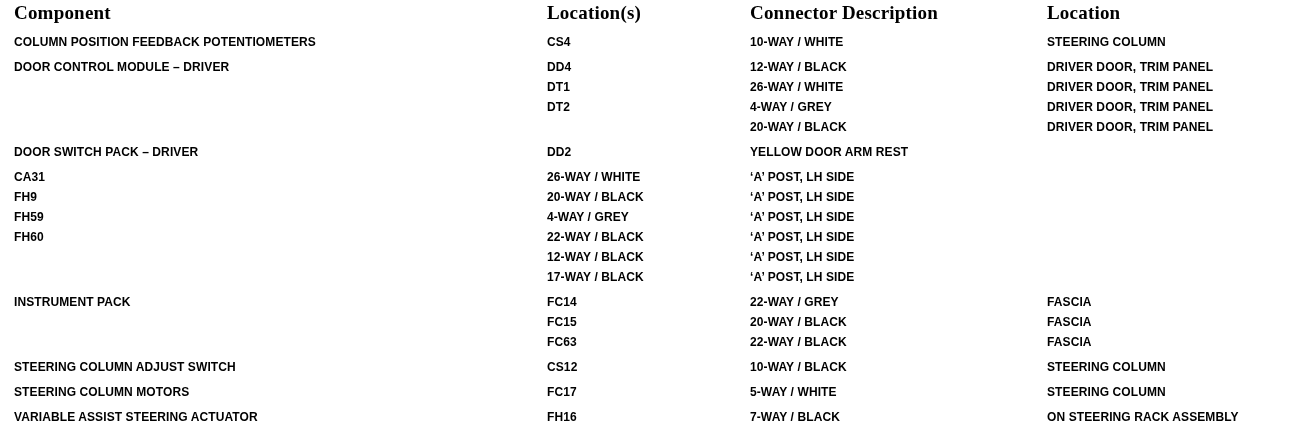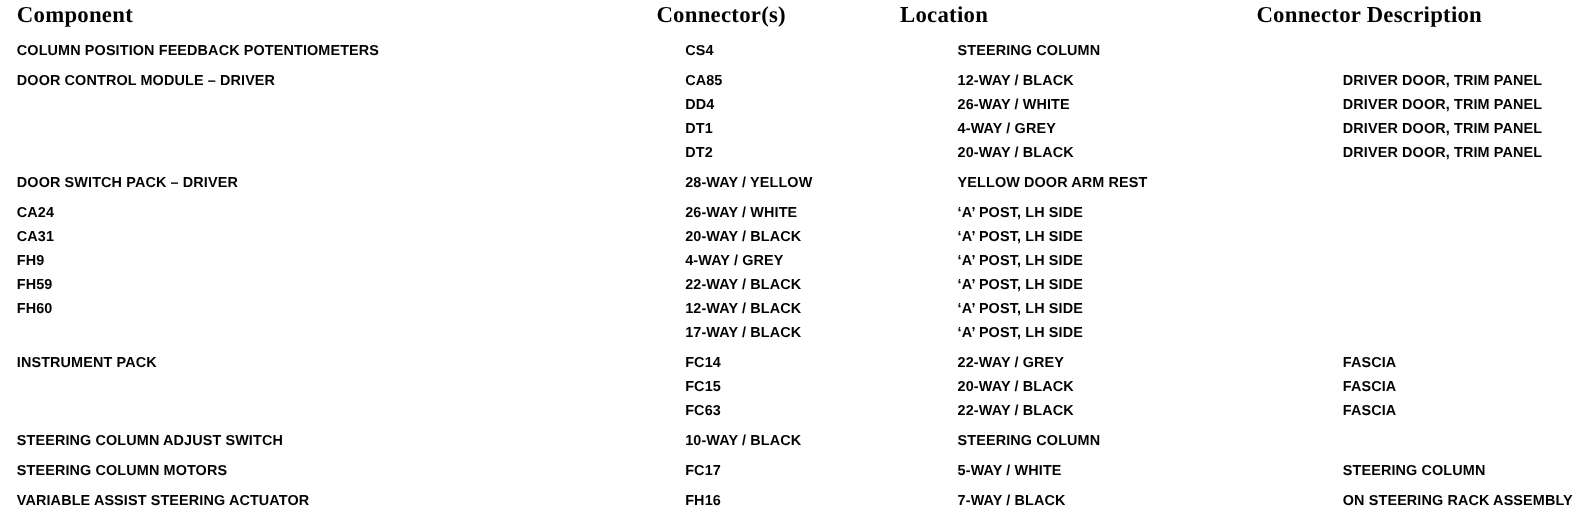--- a/index.html
+++ b/index.html
@@ -25,60 +25,61 @@
     font-weight: bold;
     font-size: 19px;
     line-height: 22px;
     margin-bottom: 8px;
     letter-spacing: 0.2px;
   }
   .group {
     display: grid;
     grid-template-columns: 533px 203px 297px 1fr;
     margin-top: 5px;
-    gap: 24px;
   }
   .group .cell-line {
     font-size: 12px;
     font-weight: 700;
     line-height: 20px;
     letter-spacing: 0.1px;
     white-space: nowrap;
   }
 </style>
 </head>
 <body>
 
 <div class="page">
 
   <div class="hdr-row">
     <div>Component</div>
-    <div>Connector(s)</div>
+    <div>Location(s)</div>
+    <div>Connector Description</div>
     <div>Location</div>
-    <div>Connector Description</div>
   </div>
 
   <div id="rows">
       <div class="group">
         <div class="col">
           <div class="cell-line">COLUMN POSITION FEEDBACK POTENTIOMETERS</div>
         </div>
         <div class="col">
           <div class="cell-line">CS4</div>
         </div>
         <div class="col">
+          <div class="cell-line">10-WAY / WHITE</div>
+        </div>
+        <div class="col">
           <div class="cell-line">STEERING COLUMN</div>
         </div>
       </div>
       <div class="group">
         <div class="col">
           <div class="cell-line">DOOR CONTROL MODULE – DRIVER</div>
         </div>
         <div class="col">
-          <div class="cell-line">CA85</div>
           <div class="cell-line">DD4</div>
           <div class="cell-line">DT1</div>
           <div class="cell-line">DT2</div>
         </div>
         <div class="col">
           <div class="cell-line">12-WAY / BLACK</div>
           <div class="cell-line">26-WAY / WHITE</div>
           <div class="cell-line">4-WAY / GREY</div>
           <div class="cell-line">20-WAY / BLACK</div>
         </div>
@@ -87,29 +88,28 @@
           <div class="cell-line">DRIVER DOOR, TRIM PANEL</div>
           <div class="cell-line">DRIVER DOOR, TRIM PANEL</div>
           <div class="cell-line">DRIVER DOOR, TRIM PANEL</div>
         </div>
       </div>
       <div class="group">
         <div class="col">
           <div class="cell-line">DOOR SWITCH PACK – DRIVER</div>
         </div>
         <div class="col">
-          <div class="cell-line">28-WAY / YELLOW</div>
+          <div class="cell-line">DD2</div>
         </div>
         <div class="col">
           <div class="cell-line">YELLOW DOOR ARM REST</div>
         </div>
       </div>
       <div class="group">
         <div class="col">
-          <div class="cell-line">CA24</div>
           <div class="cell-line">CA31</div>
           <div class="cell-line">FH9</div>
           <div class="cell-line">FH59</div>
           <div class="cell-line">FH60</div>
         </div>
         <div class="col">
           <div class="cell-line">26-WAY / WHITE</div>
           <div class="cell-line">20-WAY / BLACK</div>
           <div class="cell-line">4-WAY / GREY</div>
           <div class="cell-line">22-WAY / BLACK</div>
@@ -143,20 +143,23 @@
           <div class="cell-line">FASCIA</div>
           <div class="cell-line">FASCIA</div>
           <div class="cell-line">FASCIA</div>
         </div>
       </div>
       <div class="group">
         <div class="col">
           <div class="cell-line">STEERING COLUMN ADJUST SWITCH</div>
         </div>
         <div class="col">
+          <div class="cell-line">CS12</div>
+        </div>
+        <div class="col">
           <div class="cell-line">10-WAY / BLACK</div>
         </div>
         <div class="col">
           <div class="cell-line">STEERING COLUMN</div>
         </div>
       </div>
       <div class="group">
         <div class="col">
           <div class="cell-line">STEERING COLUMN MOTORS</div>
         </div>

